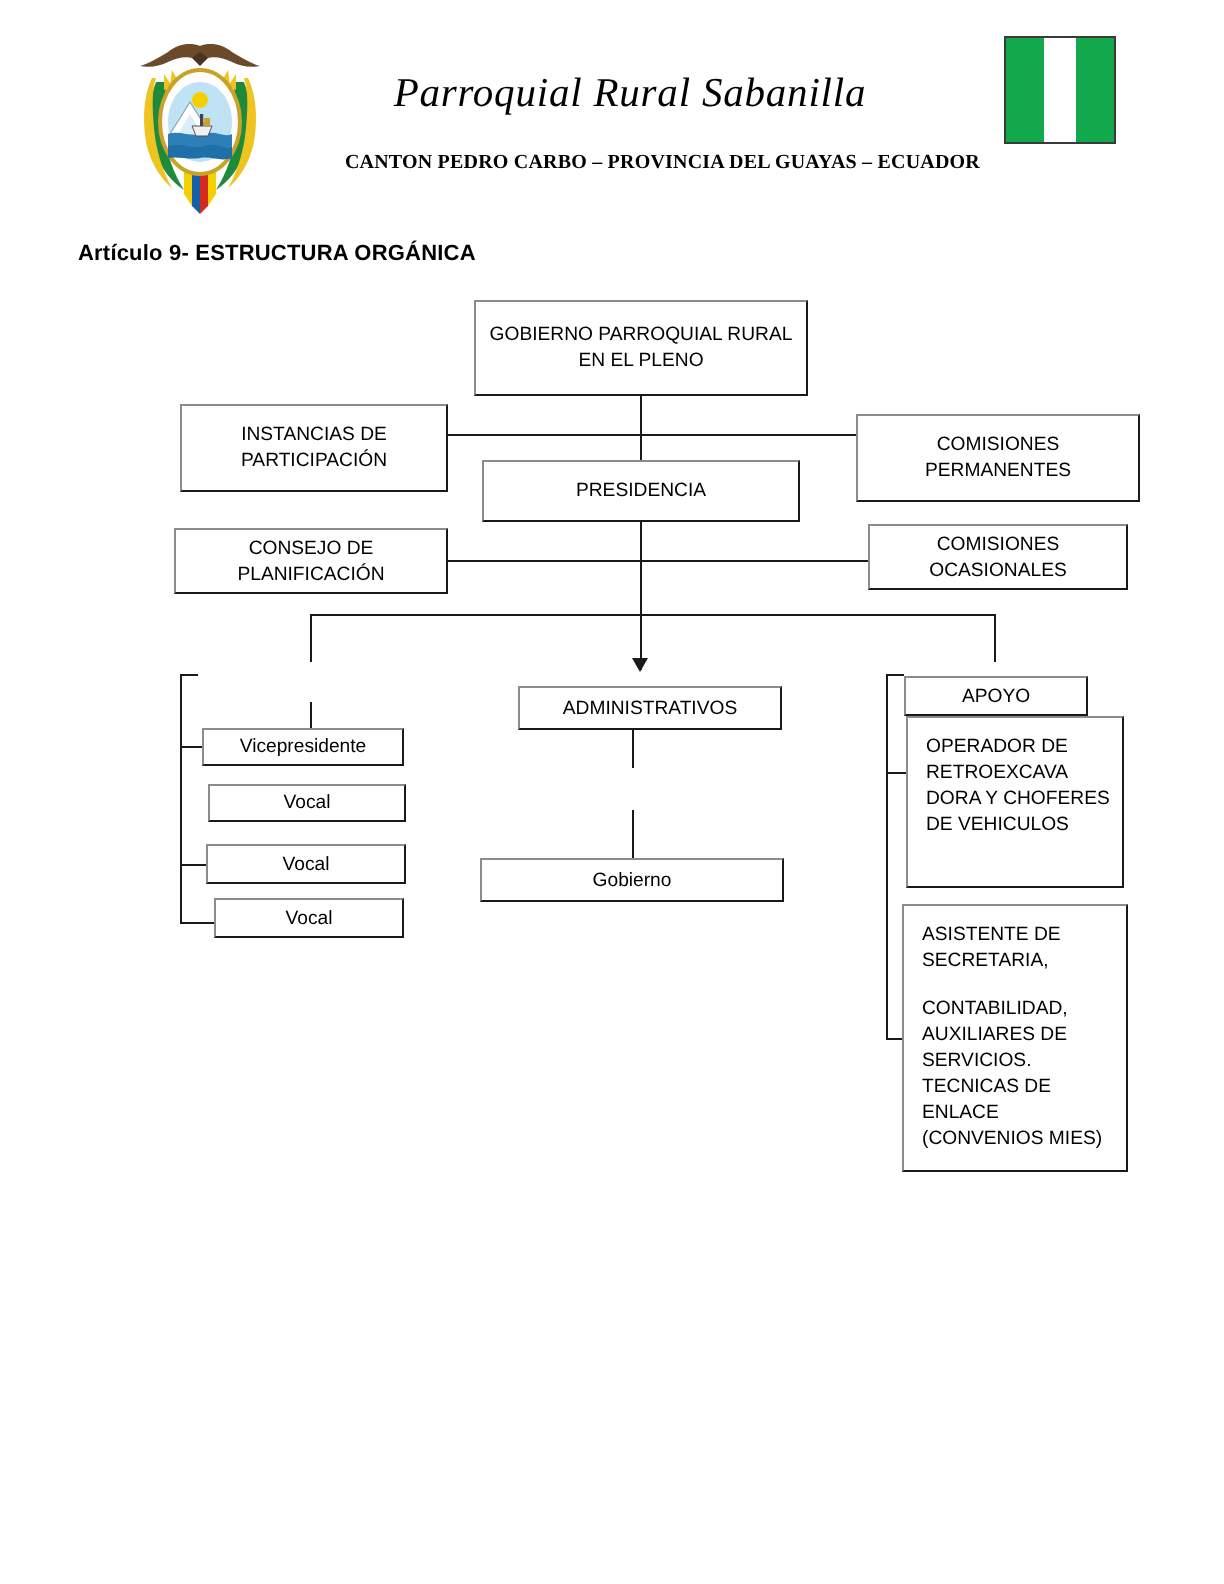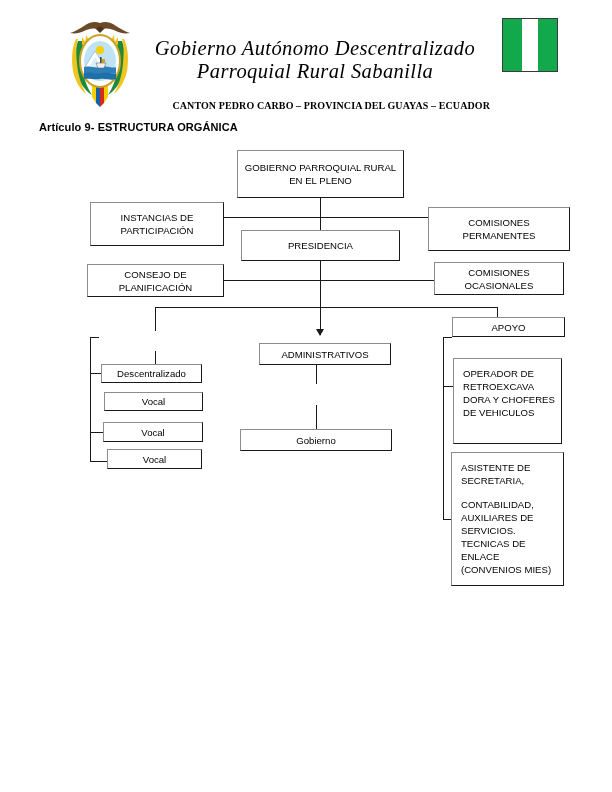--- a/index.html
+++ b/index.html
@@ -160,21 +160,20 @@
 
     <path d="M22 50 C28 48 34 52 40 50 C46 48 50 52 54 50 L54 56 C50 58 46 55 40 57 C34 59 28 55 22 57 Z" fill="#2e7fb8"></path>
     <path d="M22 56 C28 54 34 58 40 56 C46 54 50 58 54 56 L54 62 C48 64 44 61 38 62 C32 63 27 61 22 62 Z" fill="#1f6fa8"></path>
 
     <path d="M34 46 L44 46 L42 51 L36 51 Z" fill="#f0f0f0" stroke="#555" stroke-width="0.5"></path>
     <rect x="38" y="40" width="1.6" height="6" fill="#444"></rect>
     <path d="M40 42 L43 42 L43 46 L40 46 Z" fill="#c9a227"></path>
   </svg>
 
   <div id="title-block">
-    <div id="title-line1">Gobierno Autónomo Descentralizado</div>
     <div id="title-line2">Parroquial Rural Sabanilla</div>
     <div id="subtitle">CANTON PEDRO CARBO – PROVINCIA DEL GUAYAS – ECUADOR</div>
   </div>
 
   <div id="flag">
     <div class="stripe green"></div>
     <div class="gap"></div>
     <div class="stripe white"></div>
     <div class="gap"></div>
     <div class="stripe green"></div>
@@ -222,42 +221,42 @@
 
   <div class="line v" style="left:155px; top:351px; height:14px;"></div>
 
   <div class="line v" style="left:90px; top:337px; height:125px;"></div>
   <div class="line h" style="left:90px; top:337px; width:9px;"></div>
   <div class="line h" style="left:90px; top:373px; width:11px;"></div>
   <div class="line h" style="left:90px; top:432px; width:13px;"></div>
   <div class="line h" style="left:90px; top:461px; width:17px;"></div>
 
   <div class="node" style="left:101px; top:364px; width:101px; height:19px;">
-    <span class="node-text">Descentralizado</span>
+    <span class="node-text">Vicepresidente</span>
   </div>
   <div class="node" style="left:104px; top:392px; width:99px; height:19px;">
     <span class="node-text">Vocal</span>
   </div>
   <div class="node" style="left:103px; top:422px; width:100px; height:20px;">
     <span class="node-text">Vocal</span>
   </div>
   <div class="node" style="left:107px; top:449px; width:95px; height:20px;">
     <span class="node-text">Vocal</span>
   </div>
 
   <div class="node" style="left:240px; top:343px; width:132px; height:22px;margin-left:19px;">
     <span class="node-text">ADMINISTRATIVOS</span>
   </div>
   <div class="line v" style="left:316px; top:365px; height:19px;"></div>
   <div class="line v" style="left:316px; top:405px; height:24px;"></div>
   <div class="node" style="left:240px; top:429px; width:152px; height:22px;">
     <span class="node-text">Gobierno</span>
   </div>
 
-  <div class="node" style="left:452px; top:317px; width:113px; height:20px;">
+  <div class="node" style="left:452px; top:338px; width:92px; height:20px;">
     <span class="node-text">APOYO</span>
   </div>
 
   <div class="line v" style="left:443px; top:337px; height:182px;"></div>
   <div class="line h" style="left:443px; top:337px; width:9px;"></div>
   <div class="line h" style="left:443px; top:386px; width:10px;"></div>
   <div class="line h" style="left:443px; top:519px; width:10px;"></div>
 
   <div class="node left-align top-align" style="left:453px; top:358px; width:109px; height:86px;">
     <span class="node-text">OPERADOR DE RETROEXCAVA DORA Y CHOFERES DE VEHICULOS</span>

